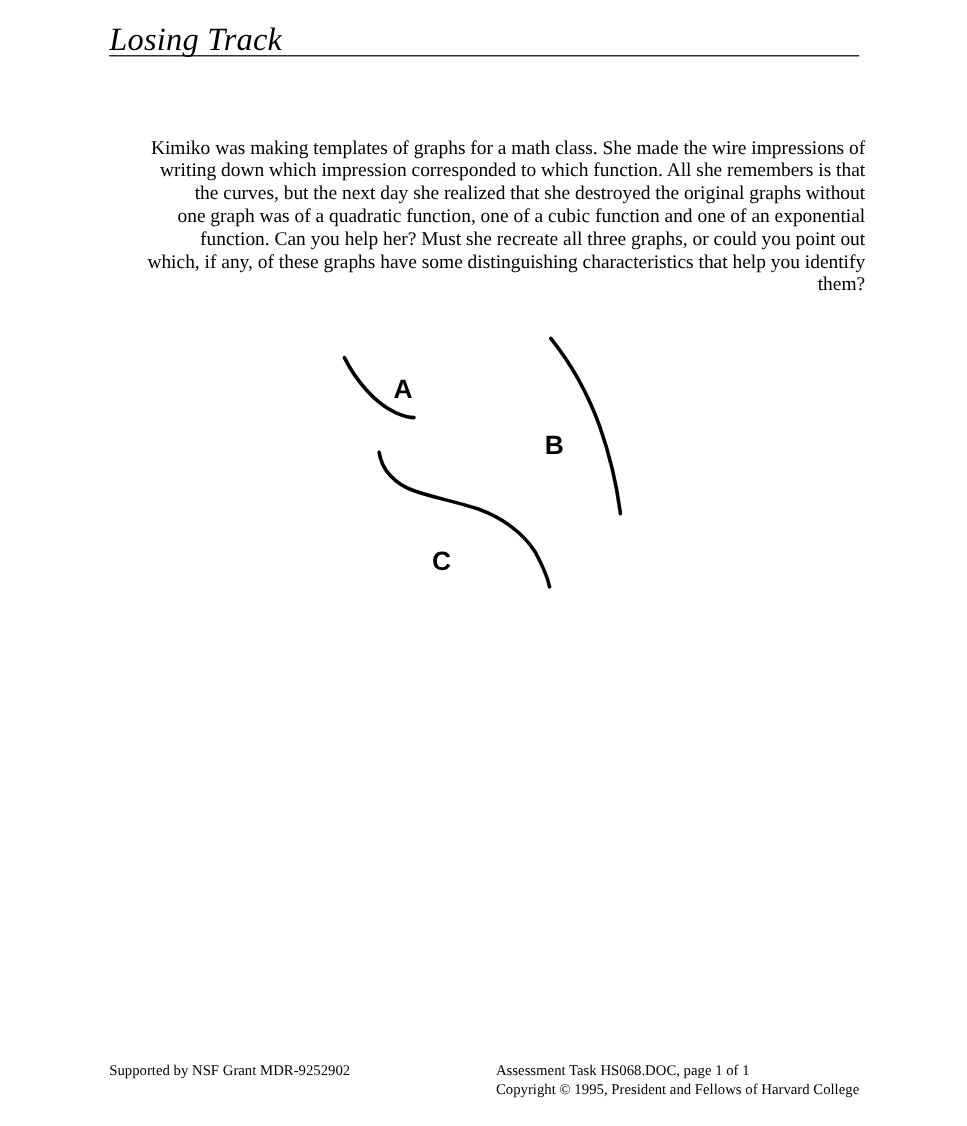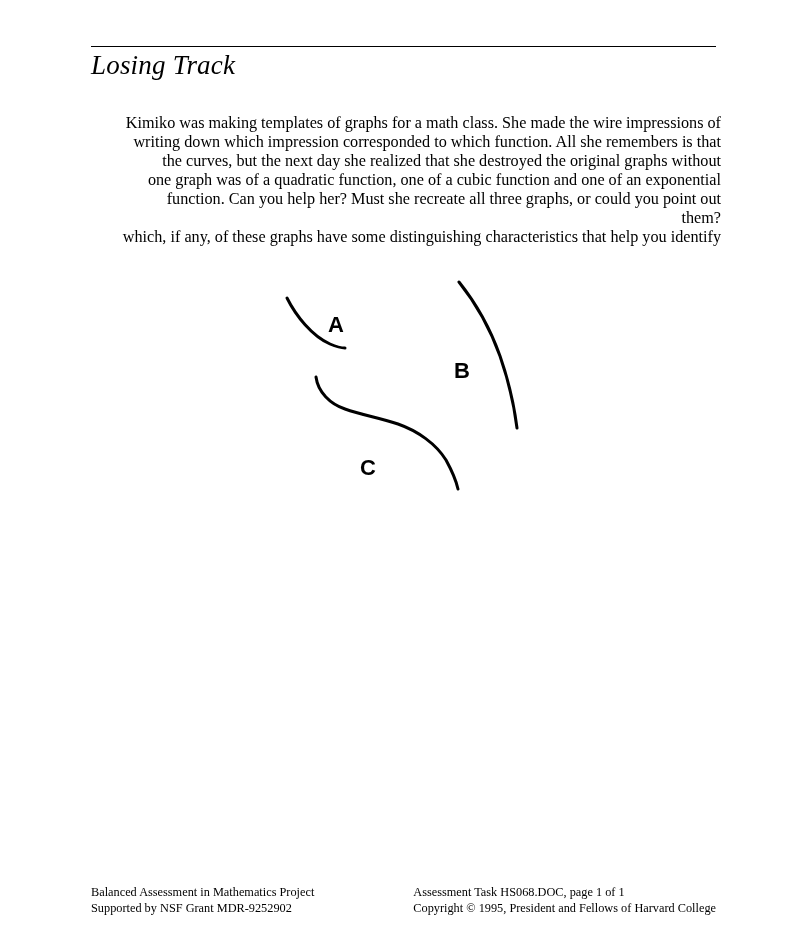--- a/index.html
+++ b/index.html
@@ -1,18 +1,18 @@
 <!DOCTYPE html>
 <html><head>
 <meta charset="utf-8">
 <style>
   html, body { margin: 0; padding: 0; background: #ffffff; }
   body { width: 806px; height: 938px; position: relative; overflow: hidden; font-family: "Liberation Serif", serif; color: #000; }
   .title-wrap { position: absolute; left: 91px; top: 16px; width: 625px; border-bottom: 1px solid #000; height: 30px; }
-  .title { font-style: italic; font-size: 27px; line-height: 30px; position: absolute; left: 0; top: 2px; letter-spacing: 0.2px; margin-top: 32px; }
+  .title { font-style: italic; font-size: 27px; line-height: 30px; position: absolute; left: 0; top: 2px; letter-spacing: 0.2px; }
   .para { position: absolute; left: 91px; top: 114px; width: 630px; font-size: 16.2px; line-height: 19px; }
   .para span { display: block; white-space: nowrap; text-align: right; }
   svg.fig { position: absolute; left: 0; top: 0; }
   .lbl { position: absolute; font-family: "Liberation Sans", sans-serif; font-weight: bold; font-size: 22px; }
   .footer { position: absolute; top: 885px; font-size: 12.3px; line-height: 15.5px; }
   .footer.left { left: 91px; }
   .footer.right { right: 90px; text-align: left; }
   .footer span { display: block; white-space: nowrap; }
 </style>
 </head>
@@ -21,34 +21,33 @@
 <div class="title-wrap">
   <div class="title">Losing Track</div>
 </div>
 
 <div class="para">
   <span>Kimiko was making templates of graphs for a math class. She made the wire impressions of</span>
   <span>writing down which impression corresponded to which function. All she remembers is that</span>
   <span>the curves, but the next day she realized that she destroyed the original graphs without</span>
   <span>one graph was of a quadratic function, one of a cubic function and one of an exponential</span>
   <span>function. Can you help her? Must she recreate all three graphs, or could you point out</span>
+  <span>which, if any, of these graphs have some distinguishing characteristics that help you identify</span>
   <span>them?</span>
-  <span>which, if any, of these graphs have some distinguishing characteristics that help you identify</span>
 </div>
 
 <svg class="fig" width="806" height="938">
   <path d="M287,298 C296,316 312,336 330,344 C337,347 341,348 345,348" fill="none" stroke="#000" stroke-width="3" stroke-linecap="round"></path>
   <path d="M459,282 C475,302 490,328 500,356 C509,382 514,404 517,428" fill="none" stroke="#000" stroke-width="3" stroke-linecap="round"></path>
   <path d="M316,377 C318,392 330,404 345,409 C362,415 380,418 398,424 C418,431 436,444 446,460 C452,471 456,480 458,489" fill="none" stroke="#000" stroke-width="3" stroke-linecap="round"></path>
 </svg>
 
 <div class="lbl" style="left:328px; top:312px;">A</div>
 <div class="lbl" style="left:454px; top:358px;">B</div>
 <div class="lbl" style="left:360px; top:455px;">C</div>
 
 <div class="footer left">
-  <span>Balanced Assessment in Mathematics Project</span>
   <span>Supported by NSF Grant MDR-9252902</span>
 </div>
 <div class="footer right">
   <span>Assessment Task HS068.DOC, page 1 of 1</span>
   <span>Copyright © 1995, President and Fellows of Harvard College</span>
 </div>
 
 </body></html>

